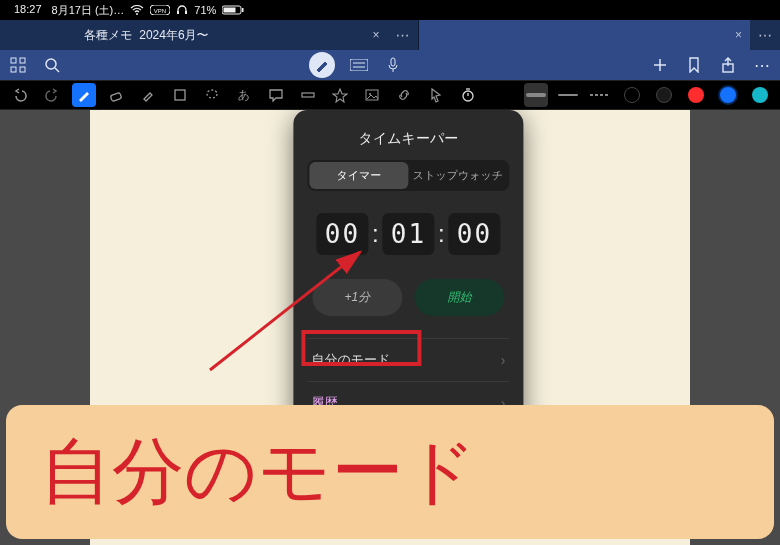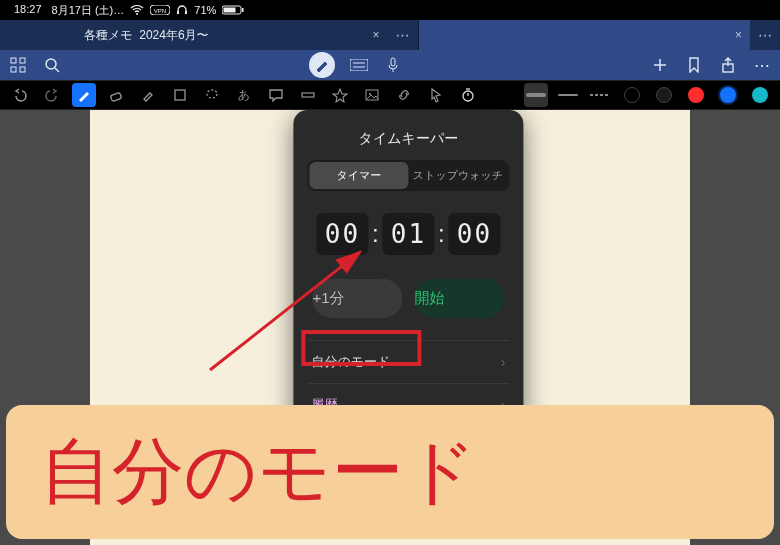--- a/index.html
+++ b/index.html
@@ -48,21 +48,21 @@
   
   .popover { position:absolute; top:0; left:50%; transform:translateX(-42%); width:230px; background:#2a2a2a; border-radius:14px; padding:20px 14px 10px; box-shadow:0 6px 24px rgba(0,0,0,.5); }
   .pop-title { text-align:center; font-size:14px; color:#eee; margin-bottom:12px; font-weight:500; }
   .seg { display:flex; background:#1d1d1d; border-radius:8px; padding:2px; margin-bottom:22px; }
   .seg-item { flex:1; text-align:center; font-size:11px; padding:6px 0; color:#aaa; border-radius:6px; cursor:pointer; }
   .seg-item.on { background:#4a4a4a; color:#fff; }
   .time-disp { display:flex; justify-content:center; align-items:center; gap:4px; margin-bottom:24px; }
   .time-box { background:#1a1a1a; border-radius:6px; padding:6px 8px; font-size:26px; font-family: ui-monospace, monospace; letter-spacing:2px; color:#eee; }
   .colon { font-size:24px; color:#eee; }
   .btn-row { display:flex; gap:12px; justify-content:center; margin-bottom:22px; }
-  .pill { flex:1; max-width:90px; text-align:left; padding:10px 0; border-radius:22px; font-size:15px; cursor:pointer; }
+  .pill { flex:1; max-width:90px; text-align:center; padding:10px 0; border-radius:22px; font-size:12px; cursor:pointer;font-style:italic; }
   .pill.plus { background:#3a3a3a; color:#bbb; }
   .pill.start { background:#15382a; color:#2fbf71; }
   .list { border-top:1px solid #3a3a3a; }
   .list-row { display:flex; align-items:center; justify-content:space-between; padding:12px 4px; border-bottom:1px solid #3a3a3a; cursor:pointer; }
   .list-row span.label { font-size:13px; color:#ddd; }
   .list-row.dim span.label { color:#f0abfc; }
   .chev { color:#666; font-size:14px; }
   .red-box { position:absolute; border:4px solid #d6222a; pointer-events:none; }
 
   

